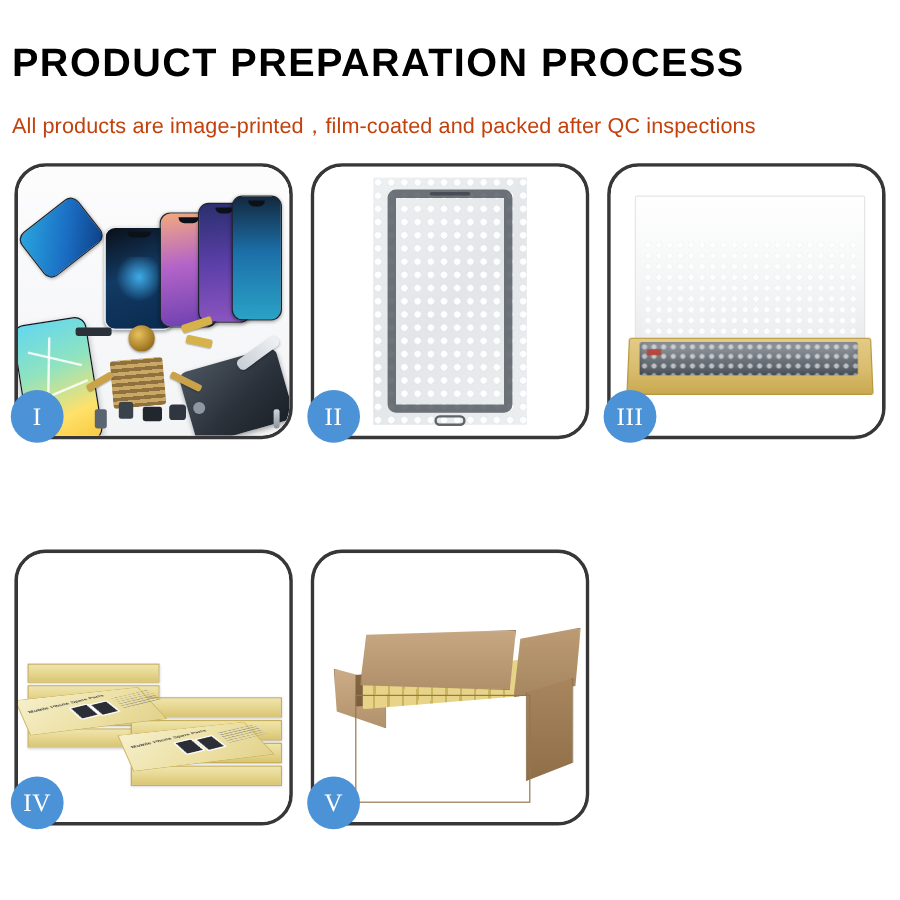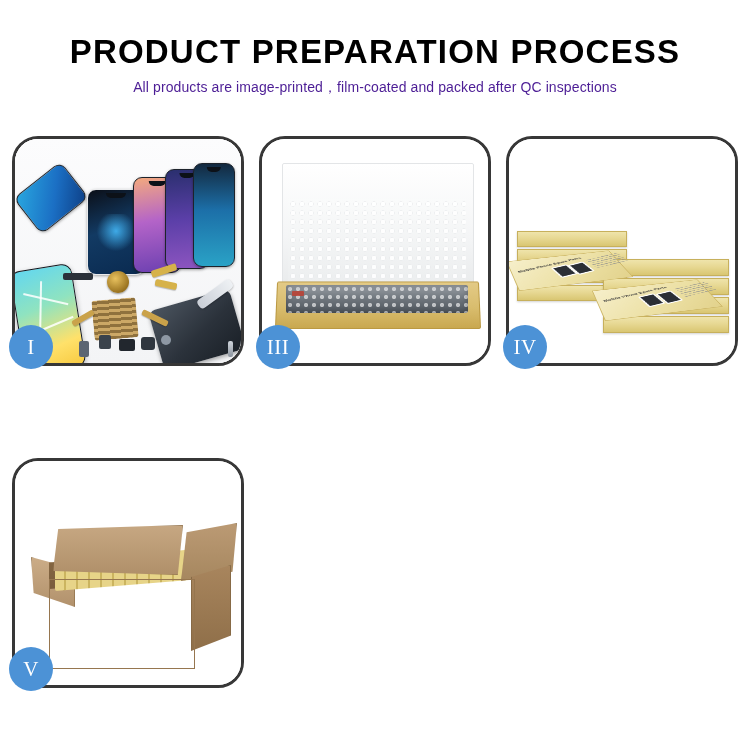--- a/index.html
+++ b/index.html
@@ -11,36 +11,37 @@
     width: 750px;
     height: 750px;
     font-family: "Liberation Sans", sans-serif;
     color: #111111;
     overflow: hidden;
     position: relative;
   }
 
   
   .header {
-    text-align: center;
+    text-align: left;
     padding-top: 34px;
+    padding-left: 10px;
   }
   .title {
     font-size: 33px;
     font-weight: 700;
     letter-spacing: 1.2px;
     color: #000000;
     line-height: 1.1;
     white-space: nowrap;
   }
   .subtitle {
-    margin-top: 9px;
-    font-size: 14px;
+    margin-top: 23px;
+    font-size: 18px;
     font-weight: 400;
-    color: #4c1d95;
+    color: #c2410c;
     letter-spacing: 0.1px;
     white-space: nowrap;
   }
 
   
   .grid {
     position: absolute;
     left: 12px;
     top: 136px;
     width: 726px;
@@ -362,20 +363,31 @@
         <div class="smallpart s4"></div>
         <div class="smallpart s5"></div>
         <div class="smallpart s6"></div>
         <div class="screwpair"></div>
         <div class="tool"></div>
       </div>
     </div>
     <div class="badge">I</div>
   </div>
 
+  <div class="panel">
+    <div class="panel-inner">
+      <div class="scene">
+        <div class="bubble-bg"></div>
+        <div class="screen-outline">
+          <span class="home-btn"></span>
+        </div>
+      </div>
+    </div>
+    <div class="badge">II</div>
+  </div>
 
   <div class="panel">
     <div class="panel-inner">
       <div class="scene">
         <div class="box3-lid"></div>
         <div class="box3-foam"></div>
         <div class="box3-tray"></div>
         <div class="box3-item"></div>
       </div>
     </div>

